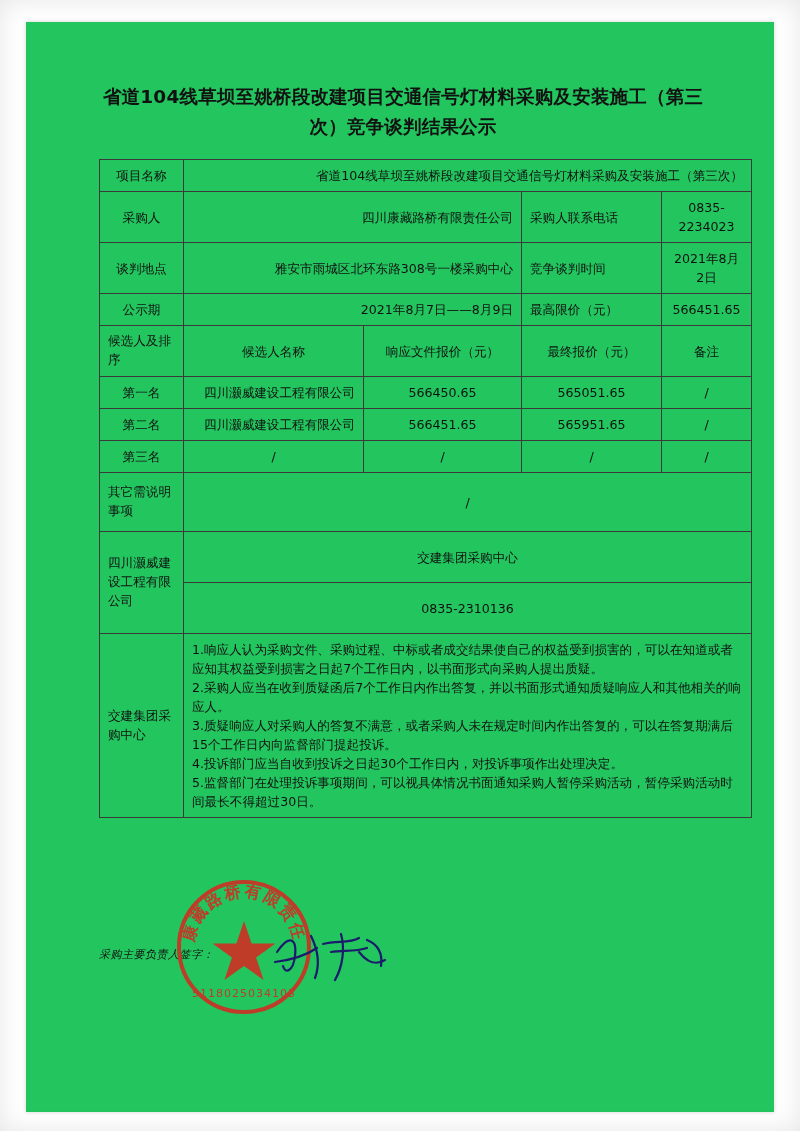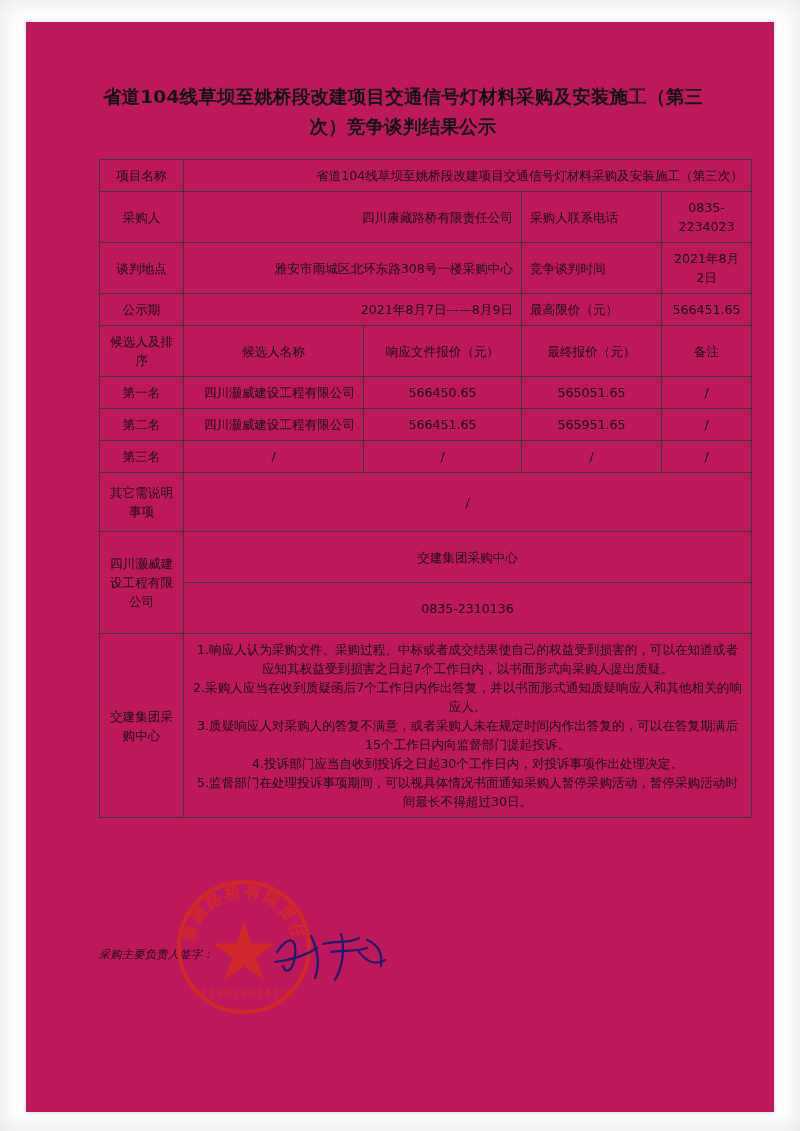--- a/index.html
+++ b/index.html
@@ -26,21 +26,21 @@
     box-shadow: inset 0 0 26px rgba(0,0,0,0.10);
     pointer-events: none;
     z-index: 30;
   }
   .sheet {
     position: absolute;
     left: 26px;
     top: 22px;
     width: 748px;
     height: 1090px;
-    background: #be185d;
+    background: #22c55e;
     box-shadow: 0 0 4px rgba(0,0,0,0.18);
   }
   .doc-title {
     position: absolute;
     left: 62px;
     top: 60px;
     width: 630px;
     text-align: center;
     font-size: 18.5px;
     font-weight: bold;
@@ -62,30 +62,31 @@
     font-size: 12.6px;
     line-height: 19px;
     padding: 6px 8px;
     vertical-align: middle;
   }
   .c { text-align: center; }
   .l { text-align: right; }
   .label { text-align: center; white-space: nowrap; }
   .nowrapc { white-space: nowrap; }
   .notes {
-    text-align: center;
+    text-align: left;
     line-height: 25px;
     font-size: 12.7px;
     padding: 10px 12px 14px 12px;
     vertical-align: top;
   }
   .notes p { margin: 0; text-indent: 0; }
   .vlabel {
-    text-align: center;
+    text-align: left;
     line-height: 19px;
+    font-family: Liberation Serif, serif;
   }
   .signline {
     position: absolute;
     left: 73px;
     top: 925px;
     font-size: 11px;
     color: #111;
     letter-spacing: 0.5px;
     font-style: italic;
   }

